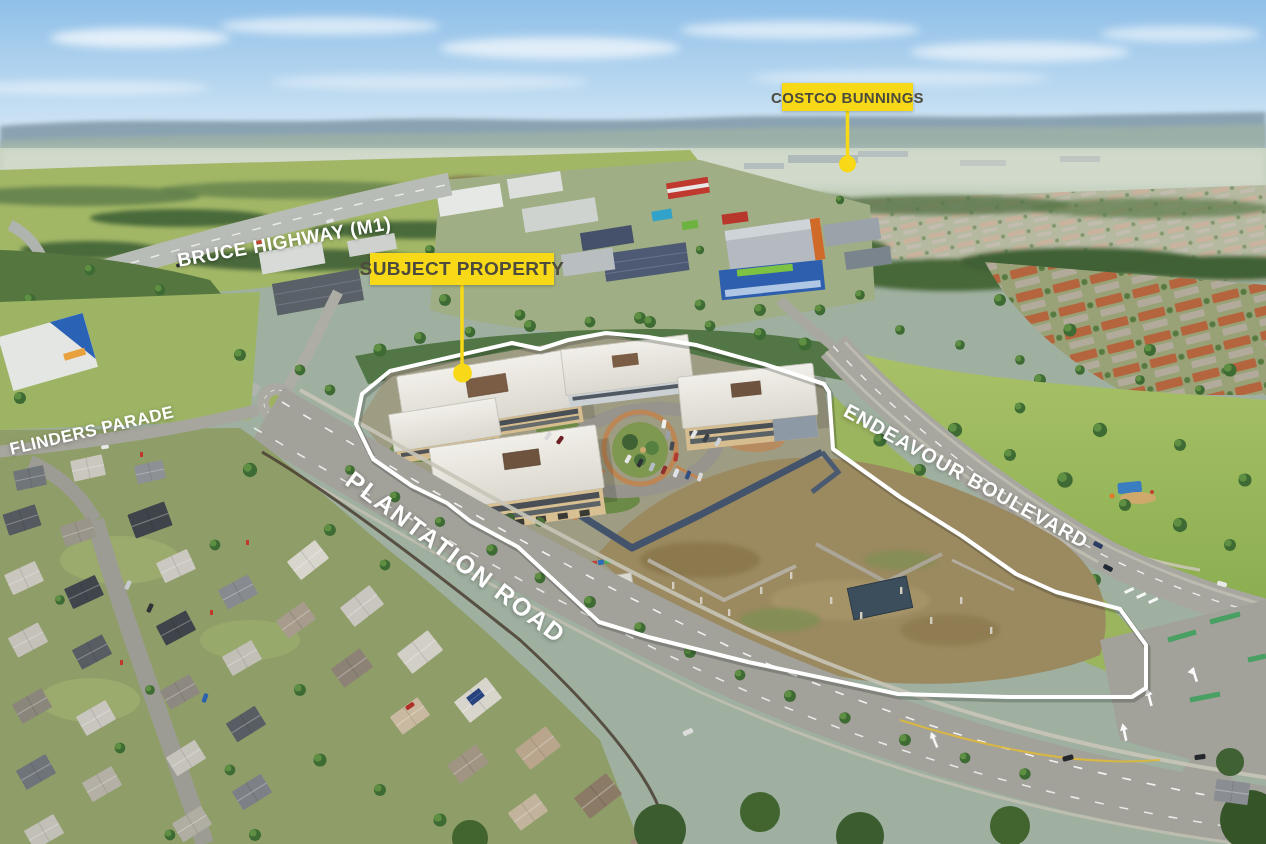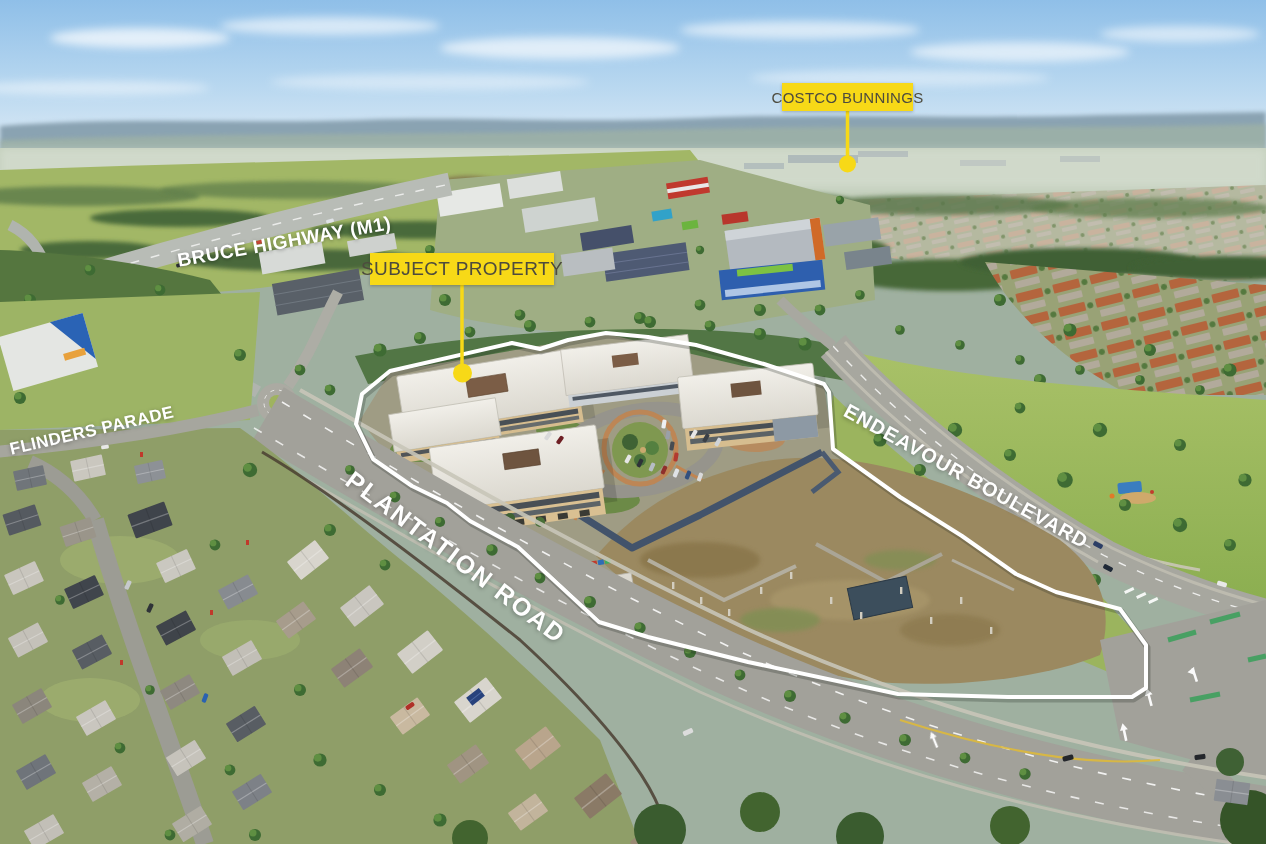--- a/index.html
+++ b/index.html
@@ -4,21 +4,21 @@
 <style>
   html,body { margin:0; padding:0; background:#222; }
   .stage {
     position:relative; width:1266px; height:844px; overflow:hidden;
     font-family:"Liberation Sans", sans-serif; background:#9fb0a0;
   }
   .stage svg { position:absolute; left:0; top:0; }
   .overlay { pointer-events:none; }
   .marker-label {
     position:absolute; display:flex; align-items:center; justify-content:center;
-    background:#F7D917; color:#4D4B3E; font-weight:400; white-space:nowrap;
+    background:#F7D917; color:#4D4B3E; font-weight:700; white-space:nowrap;
     box-shadow:0 1px 3px rgba(0,0,0,.25);
   }
   .marker-costco { left:782px; top:83px; width:131px; height:28px; font-size:15px; letter-spacing:.3px; }
   .marker-subject { left:370px; top:253px; width:184px; height:32px; font-size:19px; letter-spacing:.4px; }
   .road-label {
     position:absolute; color:#fff; font-weight:700; white-space:nowrap;
     transform-origin:50% 50%; text-shadow:0 1px 4px rgba(0,0,0,.35);
   }
   .road-bruce      { left:176px; top:231px; transform:rotate(-10deg); font-size:19px; letter-spacing:.6px; }
   .road-flinders   { left:8px;   top:421px; transform:rotate(-13deg); font-size:17px; letter-spacing:.5px; }

